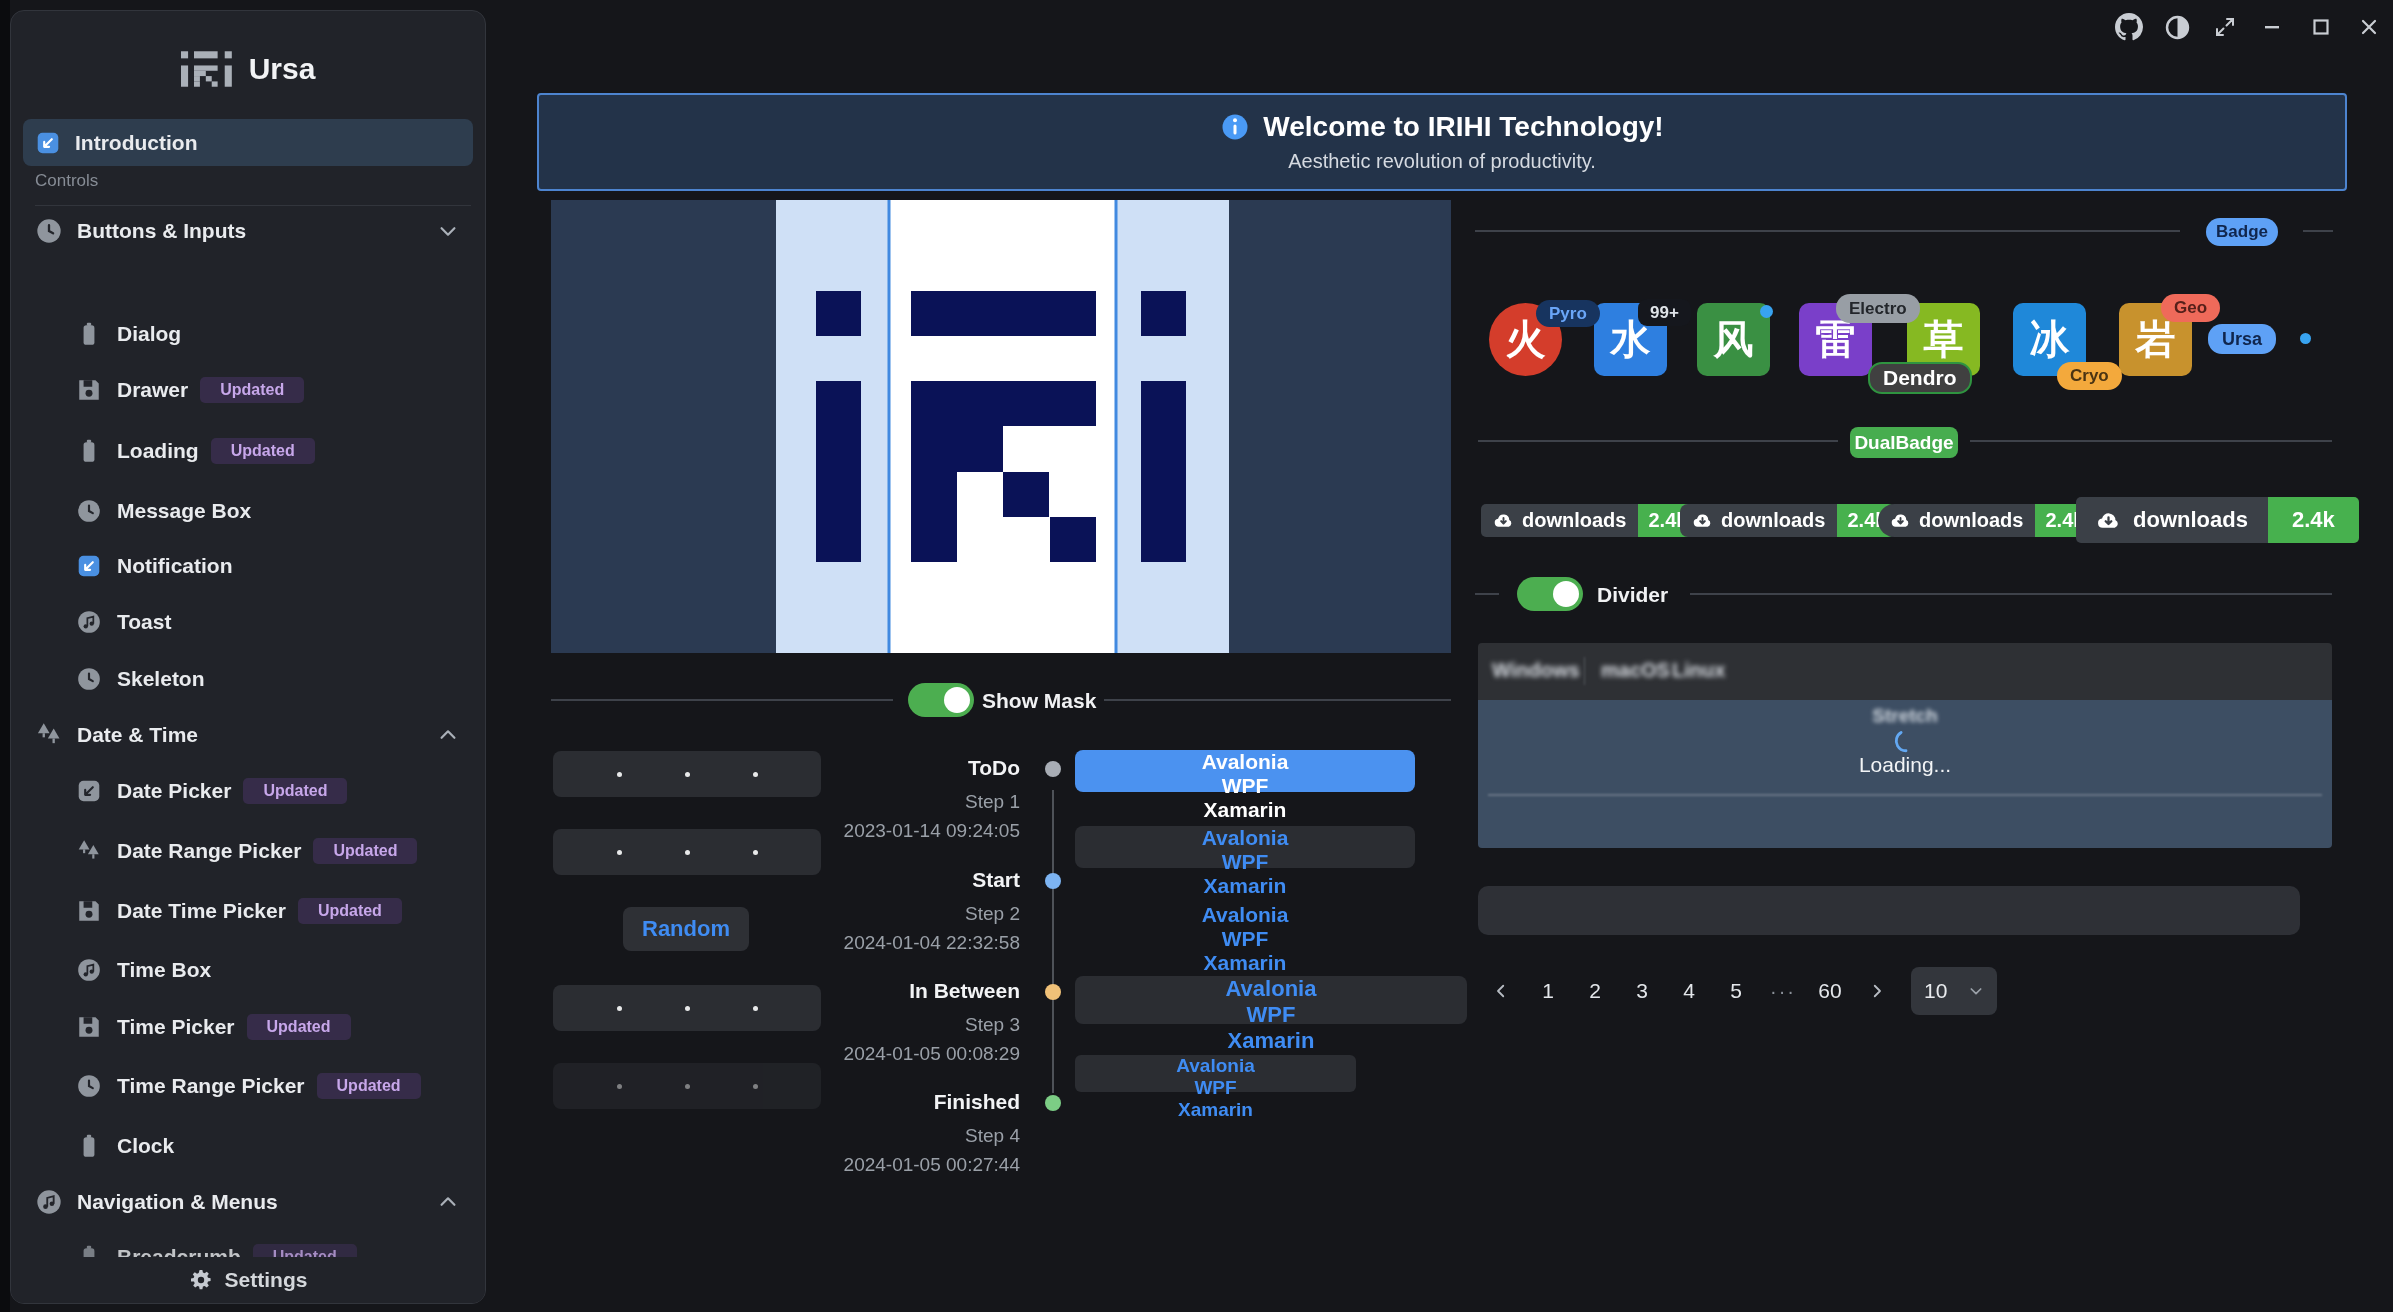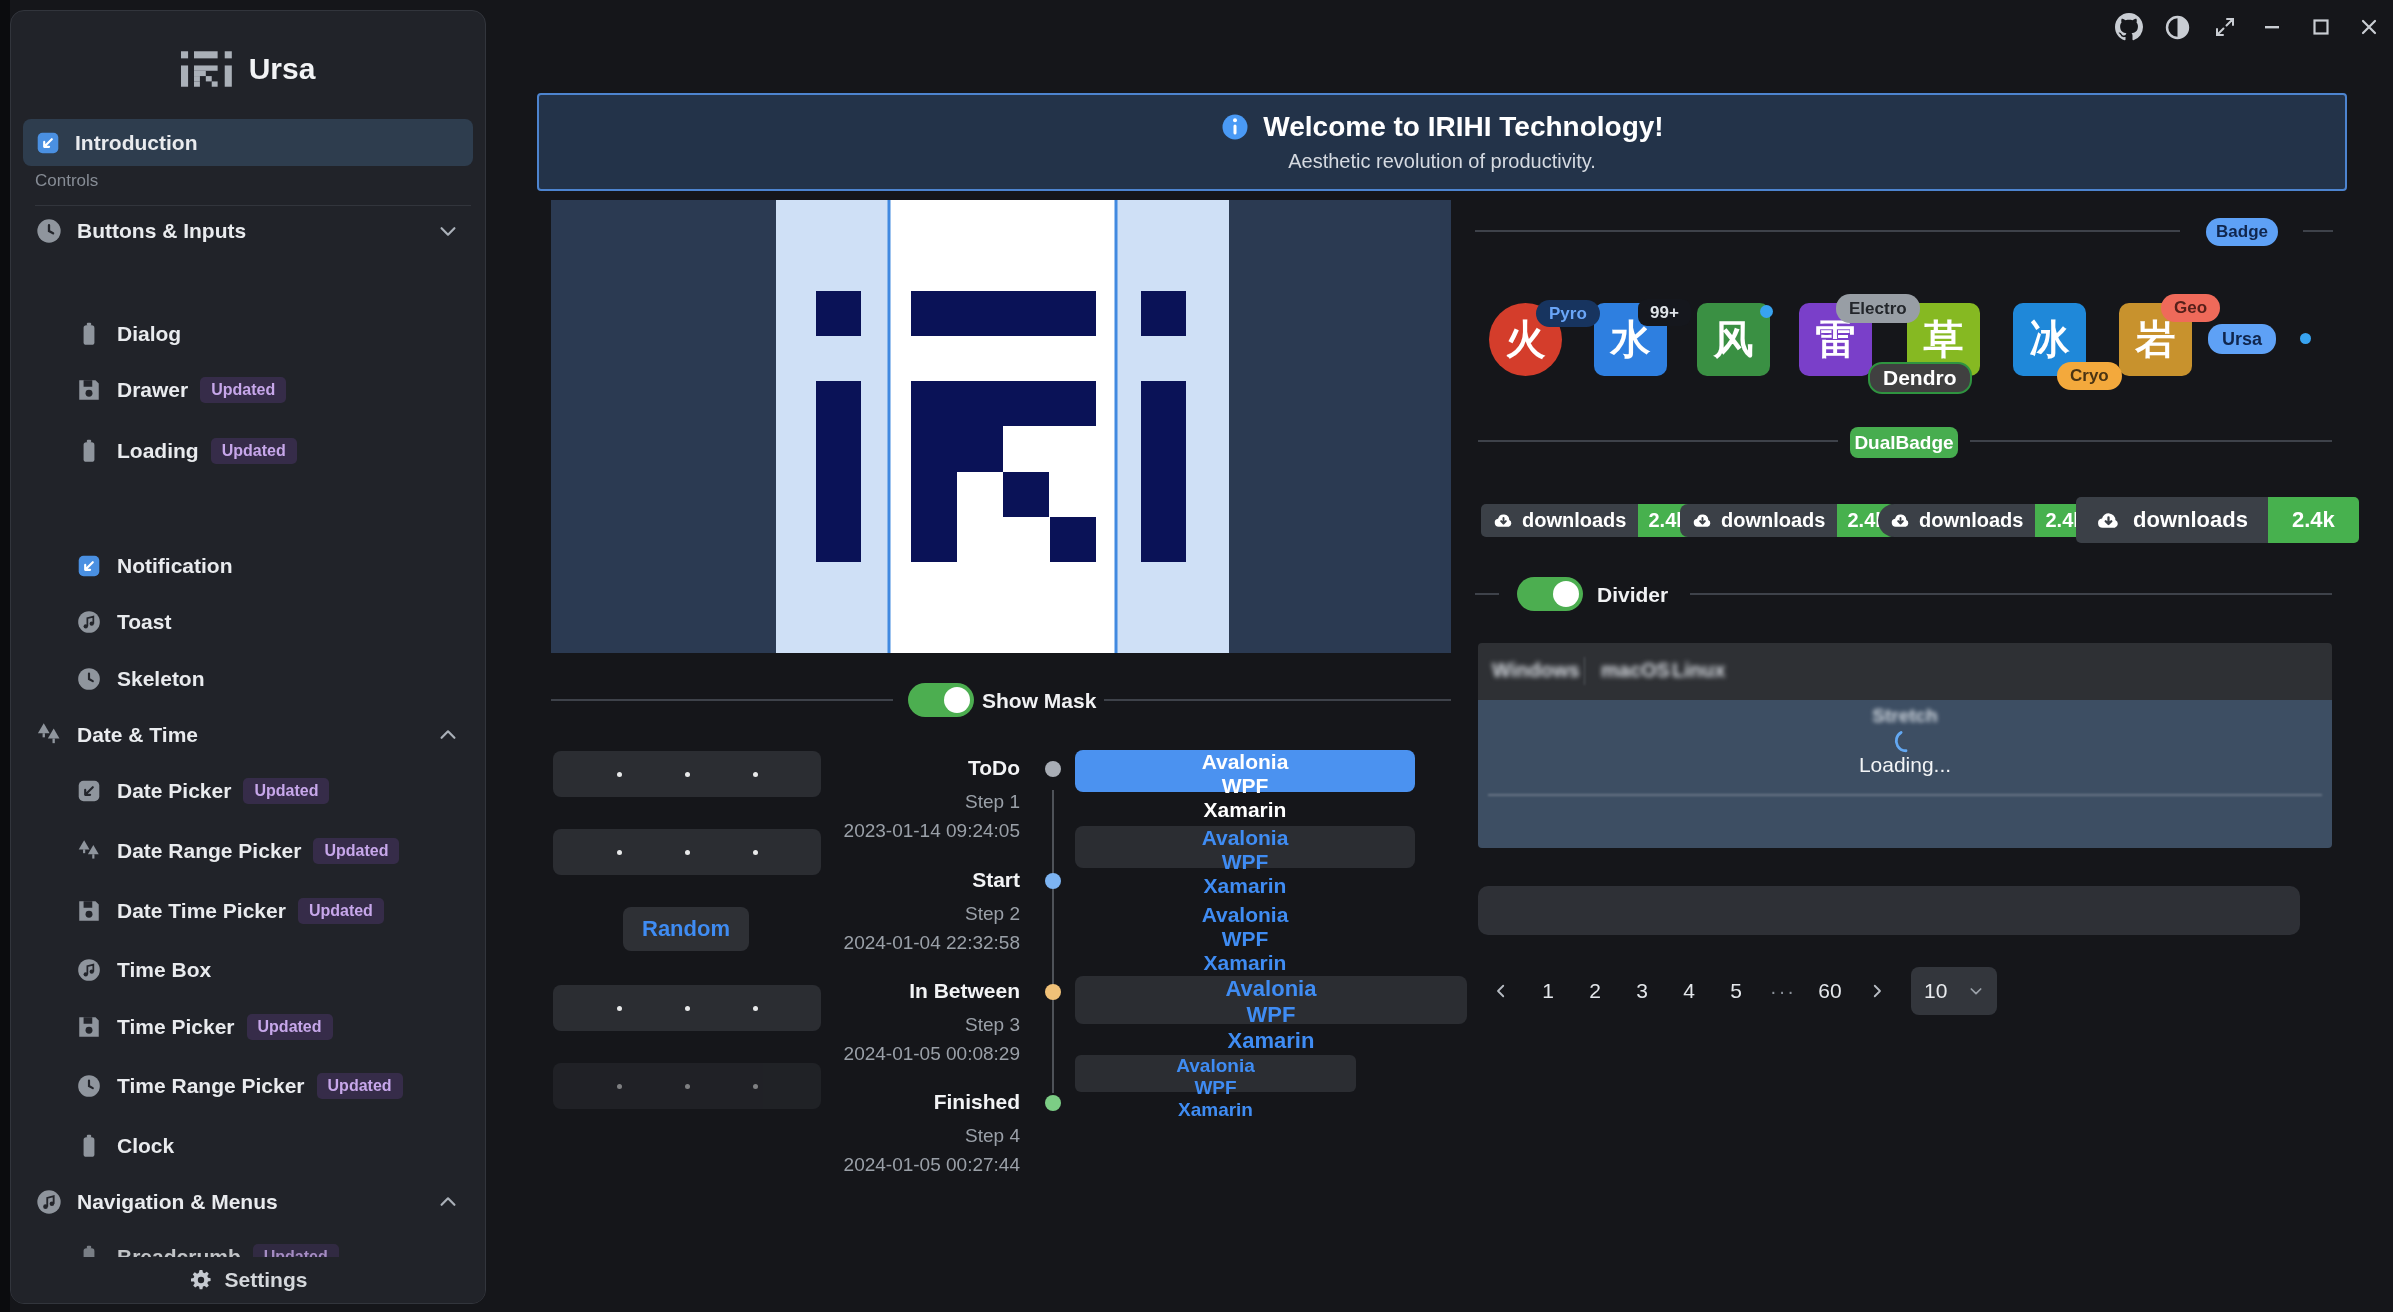--- a/index.html
+++ b/index.html
@@ -17,21 +17,21 @@
   .nav-row.group .ic{margin-left:24px;}
   .nav-row.child .ic{margin-left:64px;}
   .nav-row .lbl{margin-left:14px;font-size:21px;font-weight:600;color:#e9ebee;white-space:nowrap;}
   .nav-row .chev{position:absolute;right:26px;display:inline-flex;}
   .selected-item{position:absolute;left:12px;right:12px;top:108px;height:47px;background:#2e3d4e;
                  border-radius:8px;display:flex;align-items:center;}
   .selected-item .ic{margin-left:12px;display:inline-flex;}
   .selected-item .lbl{margin-left:14px;font-size:21px;font-weight:600;}
   .section-label{position:absolute;left:24px;right:14px;top:160px;height:30px;color:#868c95;font-size:17px;
                  border-bottom:1px solid #32353c;padding-bottom:4px;}
-  .upd-badge{margin-left:12px;background:#362c49;color:#c7a7ea;font-size:16px;padding:4px 11px;border-radius:5px;font-weight:600;}
+  .upd-badge{margin-left:12px;background:#362c49;color:#c7a7ea;font-size:16px;padding:4px 20px;border-radius:5px;font-weight:600;}
   .settings-bar{position:absolute;left:0;bottom:0;width:100%;height:46px;background:#212329;z-index:5;
                 display:flex;align-items:center;justify-content:center;gap:12px;}
   .settings-bar .lbl{font-size:21px;color:#d4d7db;font-weight:600;}
   
   .tb-ic{position:absolute;top:12px;display:inline-flex;width:30px;height:30px;align-items:center;justify-content:center;}
   
   .banner{position:absolute;left:537px;top:93px;width:1806px;height:94px;background:#233349;
           border:2px solid #4d84cf;border-radius:4px;display:flex;flex-direction:column;
           align-items:center;justify-content:center;}
   .banner .trow{display:flex;align-items:center;gap:13px;}
@@ -158,20 +158,29 @@
   </div>
   <div class="nav-row child" style="top:412px">
     <span class="ic">
           <svg width="26" height="26" viewBox="0 0 24 24">
             <rect x="7" y="4" width="10" height="18" rx="2.5" fill="#8f959d"></rect>
             <rect x="10" y="1.5" width="4" height="3" rx="1" fill="#8f959d"></rect>
           </svg>
         </span>
     <span class="lbl">Loading</span>
     <span class="upd-badge">Updated</span>
+  </div>
+  <div class="nav-row child" style="top:472px">
+    <span class="ic">
+          <svg width="26" height="26" viewBox="0 0 24 24">
+            <circle cx="12" cy="12" r="10" fill="#8f959d"></circle>
+            <path d="M12 7v5l3.5 2" stroke="#23252b" stroke-width="2" fill="none" stroke-linecap="round"></path>
+          </svg>
+        </span>
+    <span class="lbl">Message Box</span>
   </div>
   <div class="nav-row child" style="top:527px">
     <span class="ic">
           <svg width="26" height="26" viewBox="0 0 24 24">
             <rect x="2.5" y="2.5" width="19" height="19" rx="4.5" fill="#4a90e2"></rect>
             <path d="M15.5 8.5l-7 7m0-4.5v4.5H13" stroke="#fff" stroke-width="2" fill="none" stroke-linecap="round" stroke-linejoin="round"></path>
           </svg>
         </span>
     <span class="lbl">Notification</span>
   </div>

